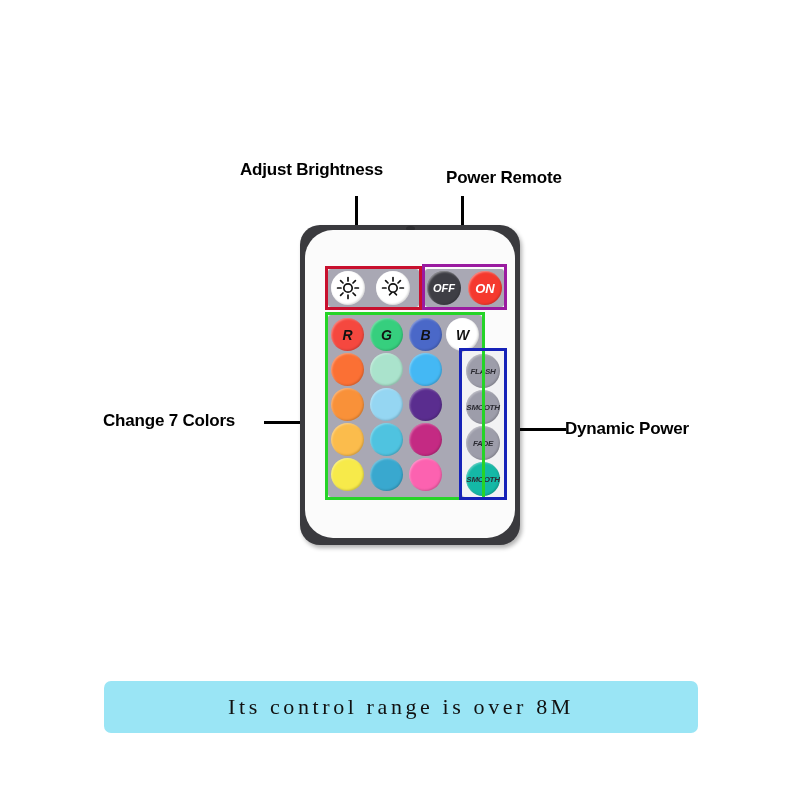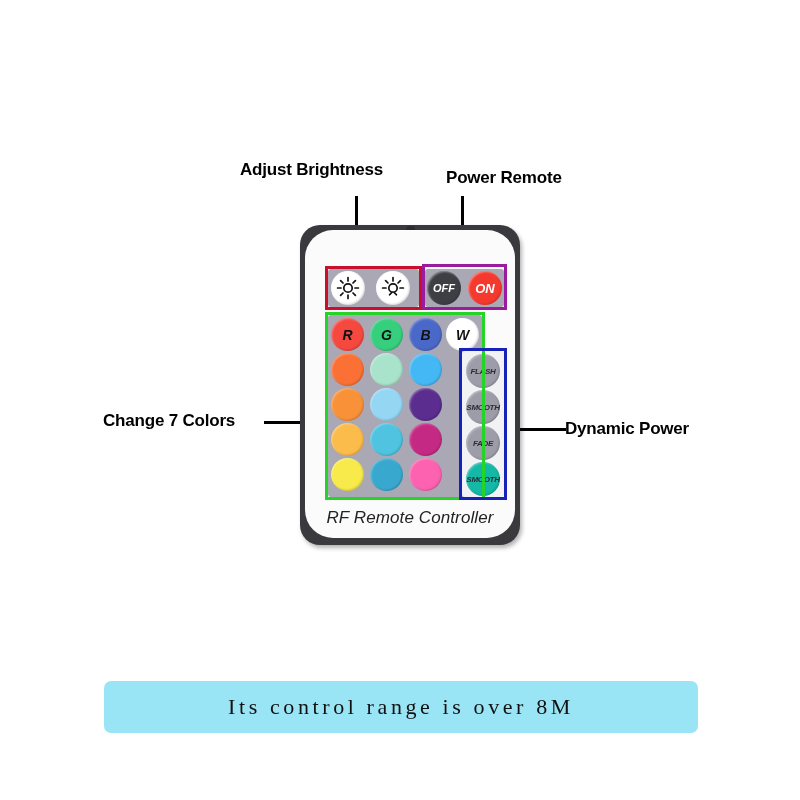--- a/index.html
+++ b/index.html
@@ -293,19 +293,18 @@
         <div class="mode-btn" style="top: 160px; background: rgb(157, 157, 170);">SMOOTH</div>
         <div class="mode-btn" style="top: 196px; background: rgb(157, 157, 170);">FADE</div>
         <div class="mode-btn" style="top: 232px; background: #14b8a6;">SMOOTH</div>
       </div>
 
     <div class="group-box" id="box-brightness" style="border-color: rgb(200, 16, 46);"></div>
     <div class="group-box" id="box-power" style="border-color: rgb(154, 27, 160);"></div>
     <div class="group-box" id="box-colors" style="border-color: rgb(37, 212, 39);"></div>
     <div class="group-box" id="box-dynamic" style="border-color: rgb(22, 34, 184);"></div>
 
-    <div id="remote-caption">RF Remote Controller</div>
   </div>
 </div>
 
 <div id="banner" style="background: rgb(154, 229, 245);">
   <span id="banner-text" style="color: rgb(17, 17, 17);">Its control range is over 8M</span>
 </div>
 
 </body></html>

